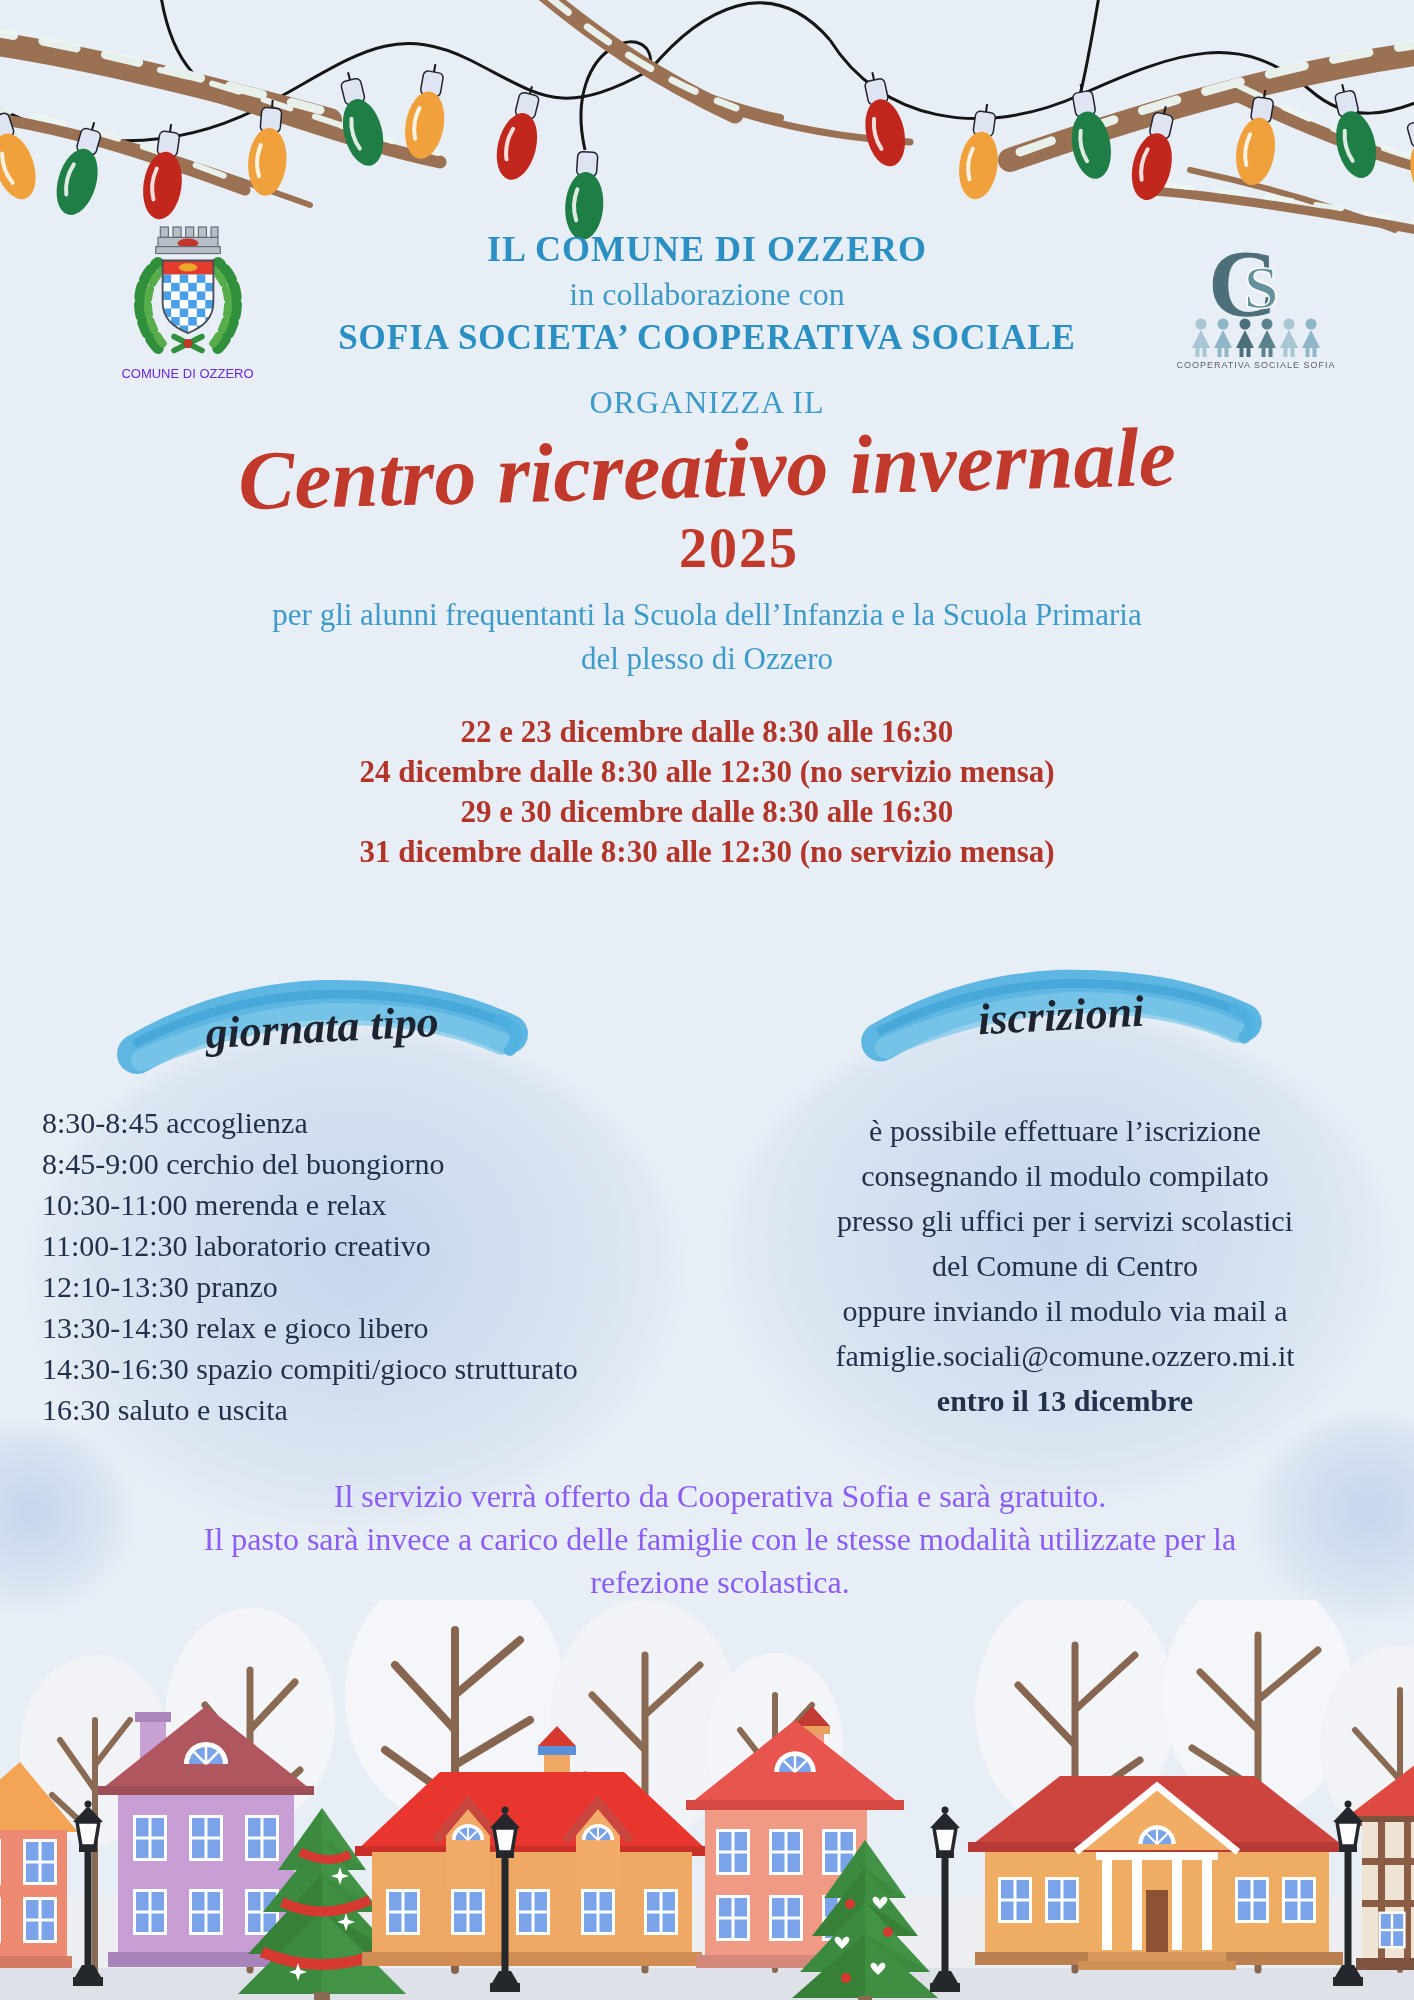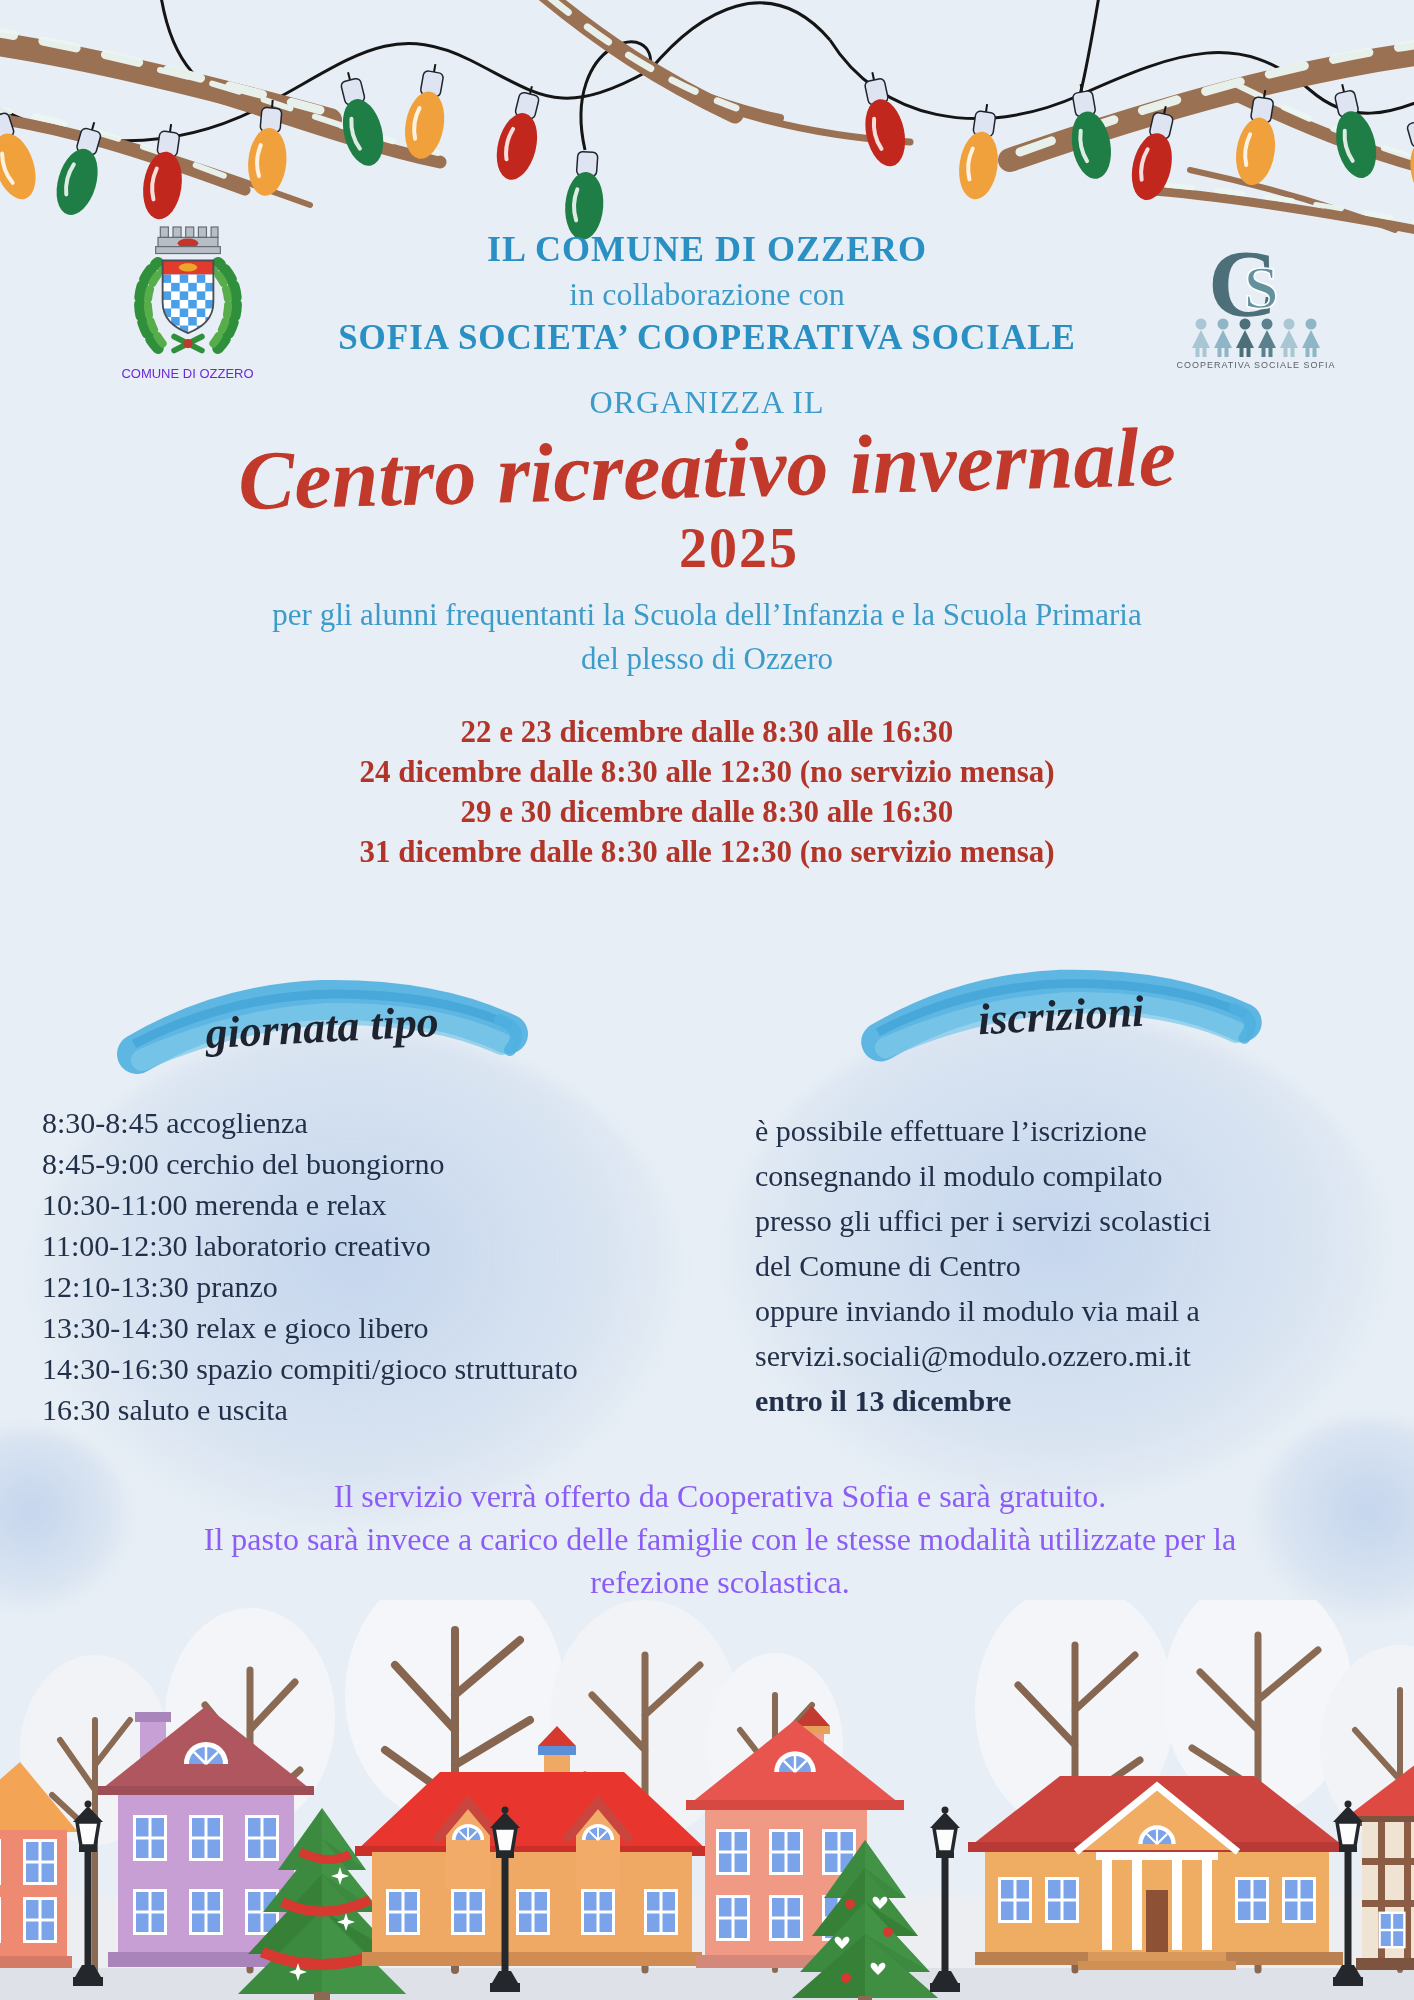--- a/index.html
+++ b/index.html
@@ -287,27 +287,27 @@
     <div class="sched-line">8:30-8:45 accoglienza</div>
     <div class="sched-line">8:45-9:00 cerchio del buongiorno</div>
     <div class="sched-line">10:30-11:00 merenda e relax</div>
     <div class="sched-line">11:00-12:30 laboratorio creativo</div>
     <div class="sched-line">12:10-13:30 pranzo</div>
     <div class="sched-line">13:30-14:30 relax e gioco libero</div>
     <div class="sched-line">14:30-16:30 spazio compiti/gioco strutturato</div>
     <div class="sched-line">16:30 saluto e uscita</div>
   </div>
 
-  <div class="abs z2" style="left:755px;top:1108px;width:620px;font-size:30px;line-height:45px;text-align:left;">
+  <div class="abs z2" style="left:755px;top:1108px;width:620px;font-size:30px;line-height:45px;text-align:center;">
     <div class="enroll-line">è possibile effettuare l’iscrizione</div>
     <div class="enroll-line">consegnando il modulo compilato</div>
     <div class="enroll-line">presso gli uffici per i servizi scolastici</div>
     <div class="enroll-line">del Comune di Centro</div>
     <div class="enroll-line">oppure inviando il modulo via mail a</div>
-    <div class="enroll-line">servizi.sociali@modulo.ozzero.mi.it</div>
+    <div class="enroll-line">famiglie.sociali@comune.ozzero.mi.it</div>
     <div class="enroll-line enroll-bold">entro il 13 dicembre</div>
   </div>
 
   <div class="abs ctr z2 red-note" style="top:1478px;font-size:32px;">Il servizio verrà offerto da Cooperativa Sofia e sarà gratuito.</div>
   <div class="abs ctr z2 red-note" style="top:1564px;font-size:32px;">refezione scolastica.</div>
   <div class="abs ctr z2 red-note" style="top:1521px;font-size:32px;">Il pasto sarà invece a carico delle famiglie con le stesse modalità utilizzate per la</div>
 
   <svg class="abs" style="left:0;top:1600px;" width="1414" height="400" viewBox="0 0 1414 400">
     <defs>
       <g id="winA">

